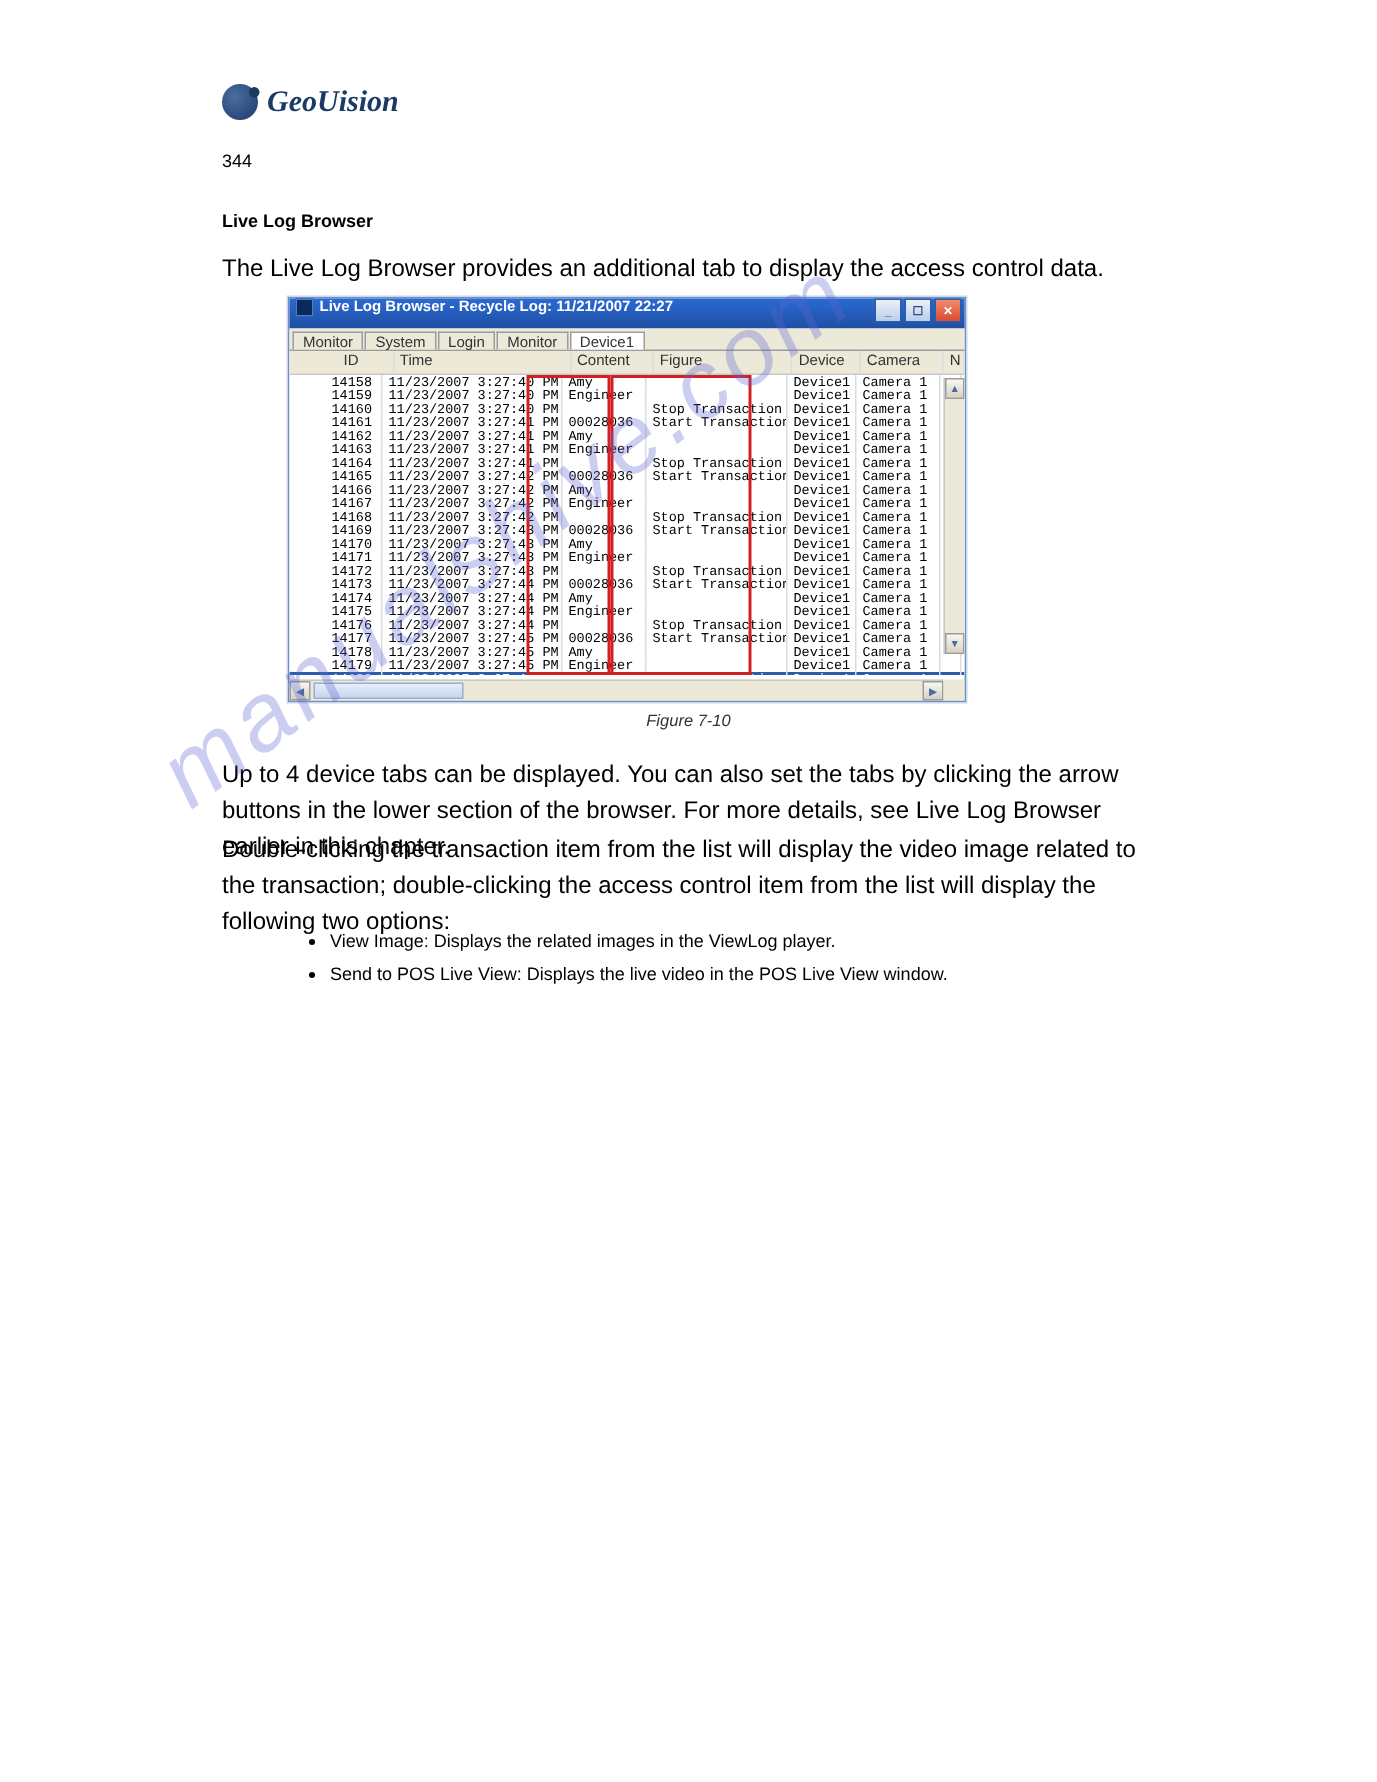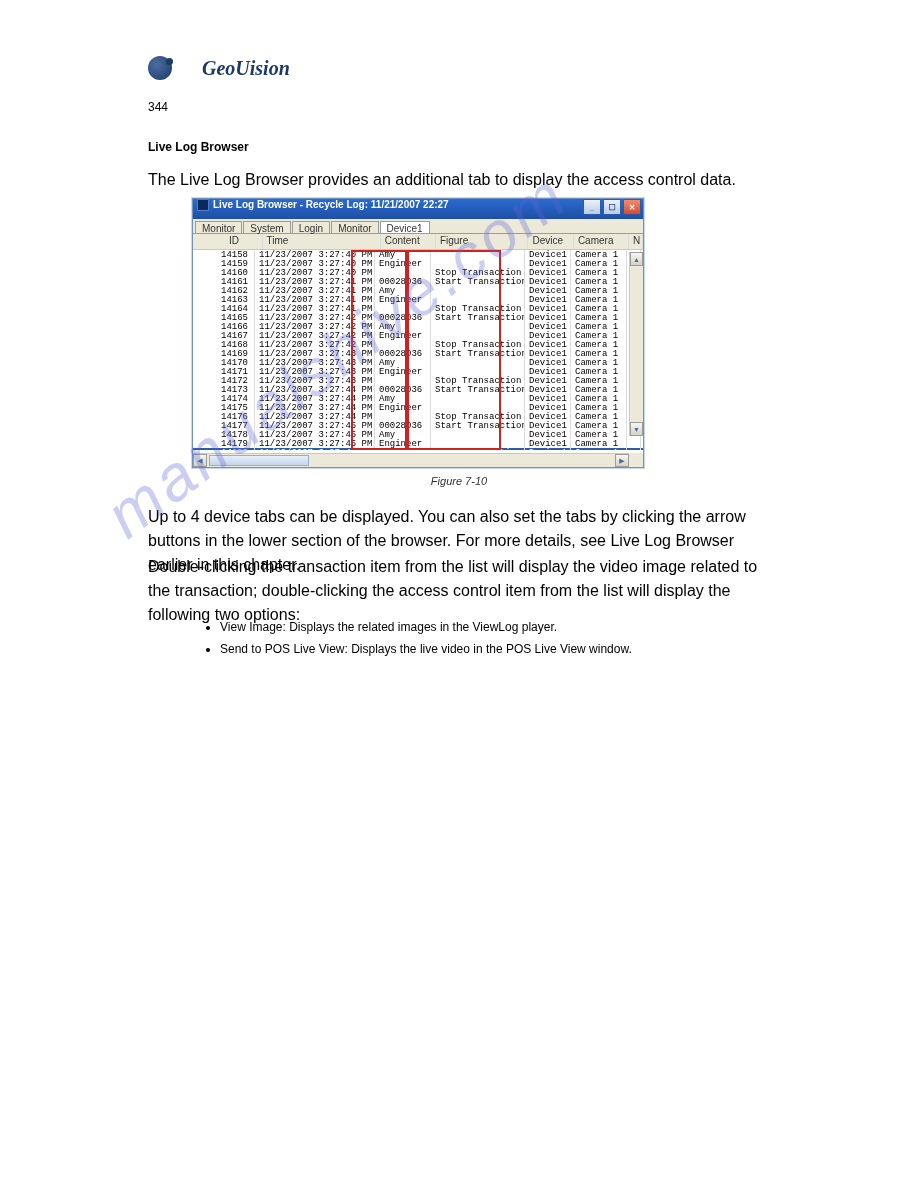--- a/index.html
+++ b/index.html
@@ -1,20 +1,20 @@
 <!DOCTYPE html>
 <html><head>
 <meta charset="utf-8">
 <style>
 * { box-sizing: border-box; }
 body { margin: 0; background: #ffffff; font-family: Tahoma, sans-serif; width: 918px; height: 1188px; position: relative; }
 .brand { position: absolute; top: 56px; left: 148px; display: flex; align-items: center; }
 .brand-icon { width: 24px; height: 24px; border-radius: 50%; background: radial-gradient(circle at 35% 35%, #4a6da0, #1b3a66); position: relative; margin-right: 6px; }
 .brand-icon::after { content: ""; position: absolute; width: 7px; height: 7px; background: #1b3a66; border-radius: 50%; top: 2px; right: -1px; }
-.brand-text { font-family: Georgia, serif; font-size: 20px; color: #1b3a66; font-weight: bold; font-style: italic; margin-left: 24px; }
+.brand-text { font-family: Georgia, serif; font-size: 20px; color: #1b3a66; font-weight: bold; font-style: italic; }
 
 .page-num { position: absolute; top: 100px; left: 148px; font-size: 12px; color: #000; text-align: center; }
 .heading { position: absolute; top: 140px; left: 148px; font-size: 12px; font-weight: bold; color: #000; }
 .para { position: absolute; left: 148px; right: 148px; font-size: 16px; color: #000; line-height: 1.5; }
 .para.p1 { top: 168px; }
 
 .screenshot { position: absolute; top: 198px; left: 192px; width: 452px; height: 270px; border: 1px solid #6e92c0; box-shadow: 0 0 0 1px #c9d8ee; font-family: "MS Sans Serif", Tahoma, sans-serif; }
 .titlebar { height: 20px; background: linear-gradient(#2a6ad2, #1f4fa3); display: flex; align-items: flex-start; padding: 0 2px 0 4px; }
 .titlebar-icon { width: 12px; height: 12px; background: #0a2a5c; border: 1px solid #4d7fc9; margin-right: 4px; }
 .titlebar-text { color: #fff; font-size: 10px; font-weight: bold; flex: 1; }

